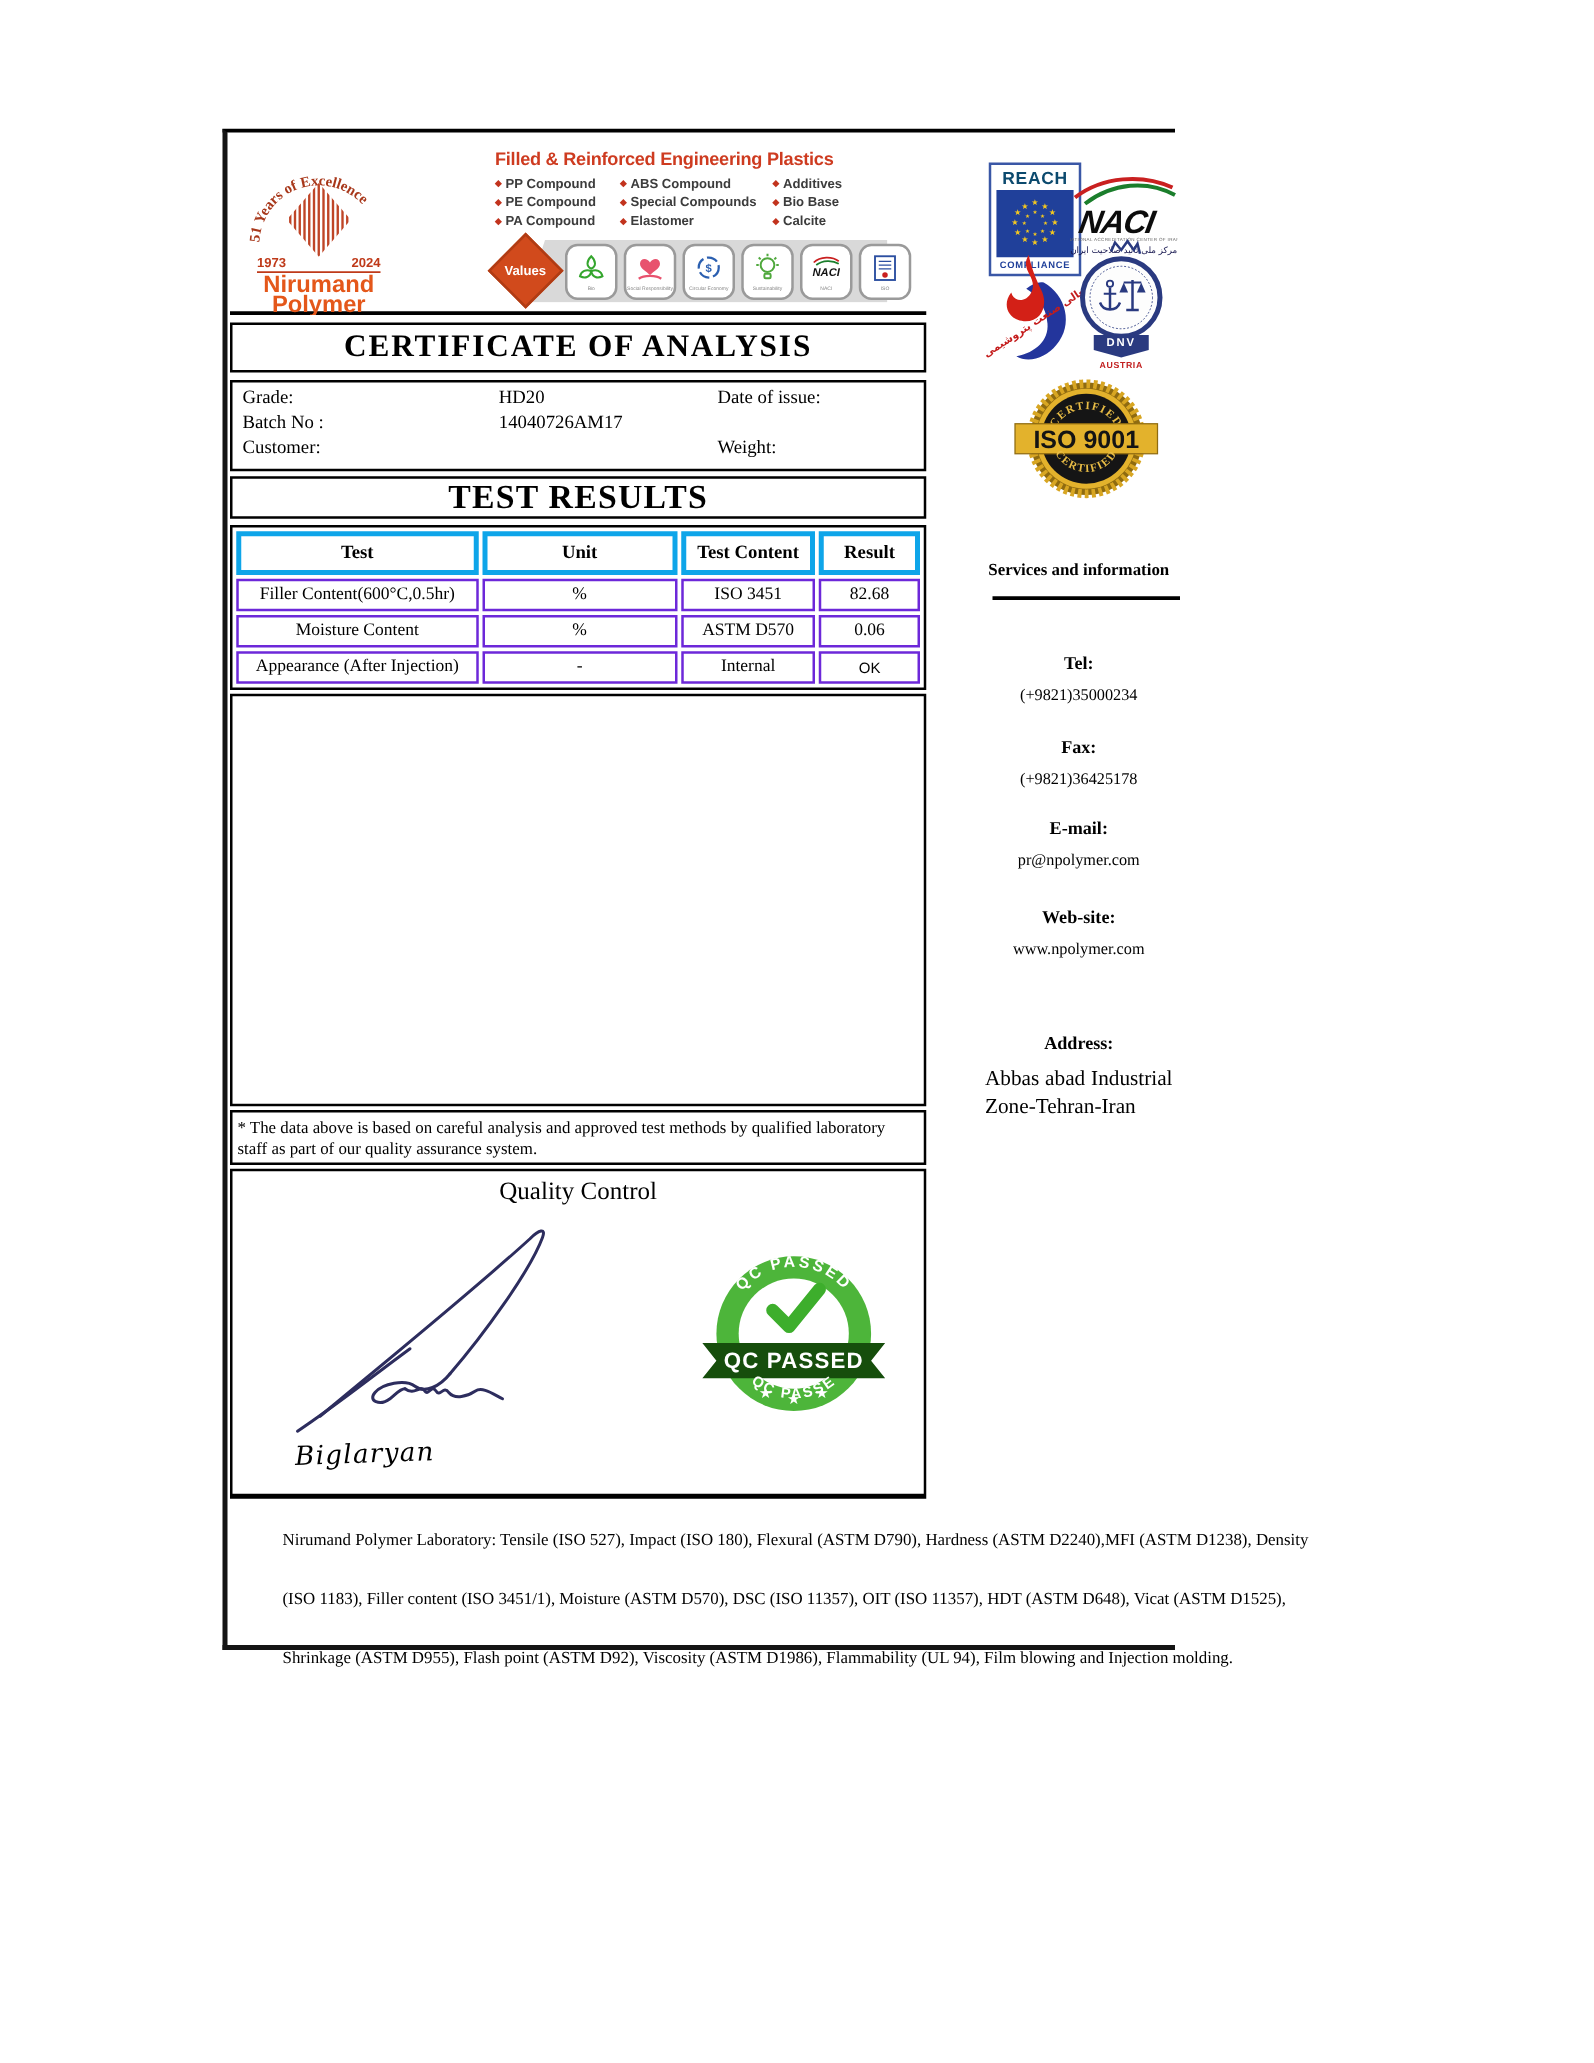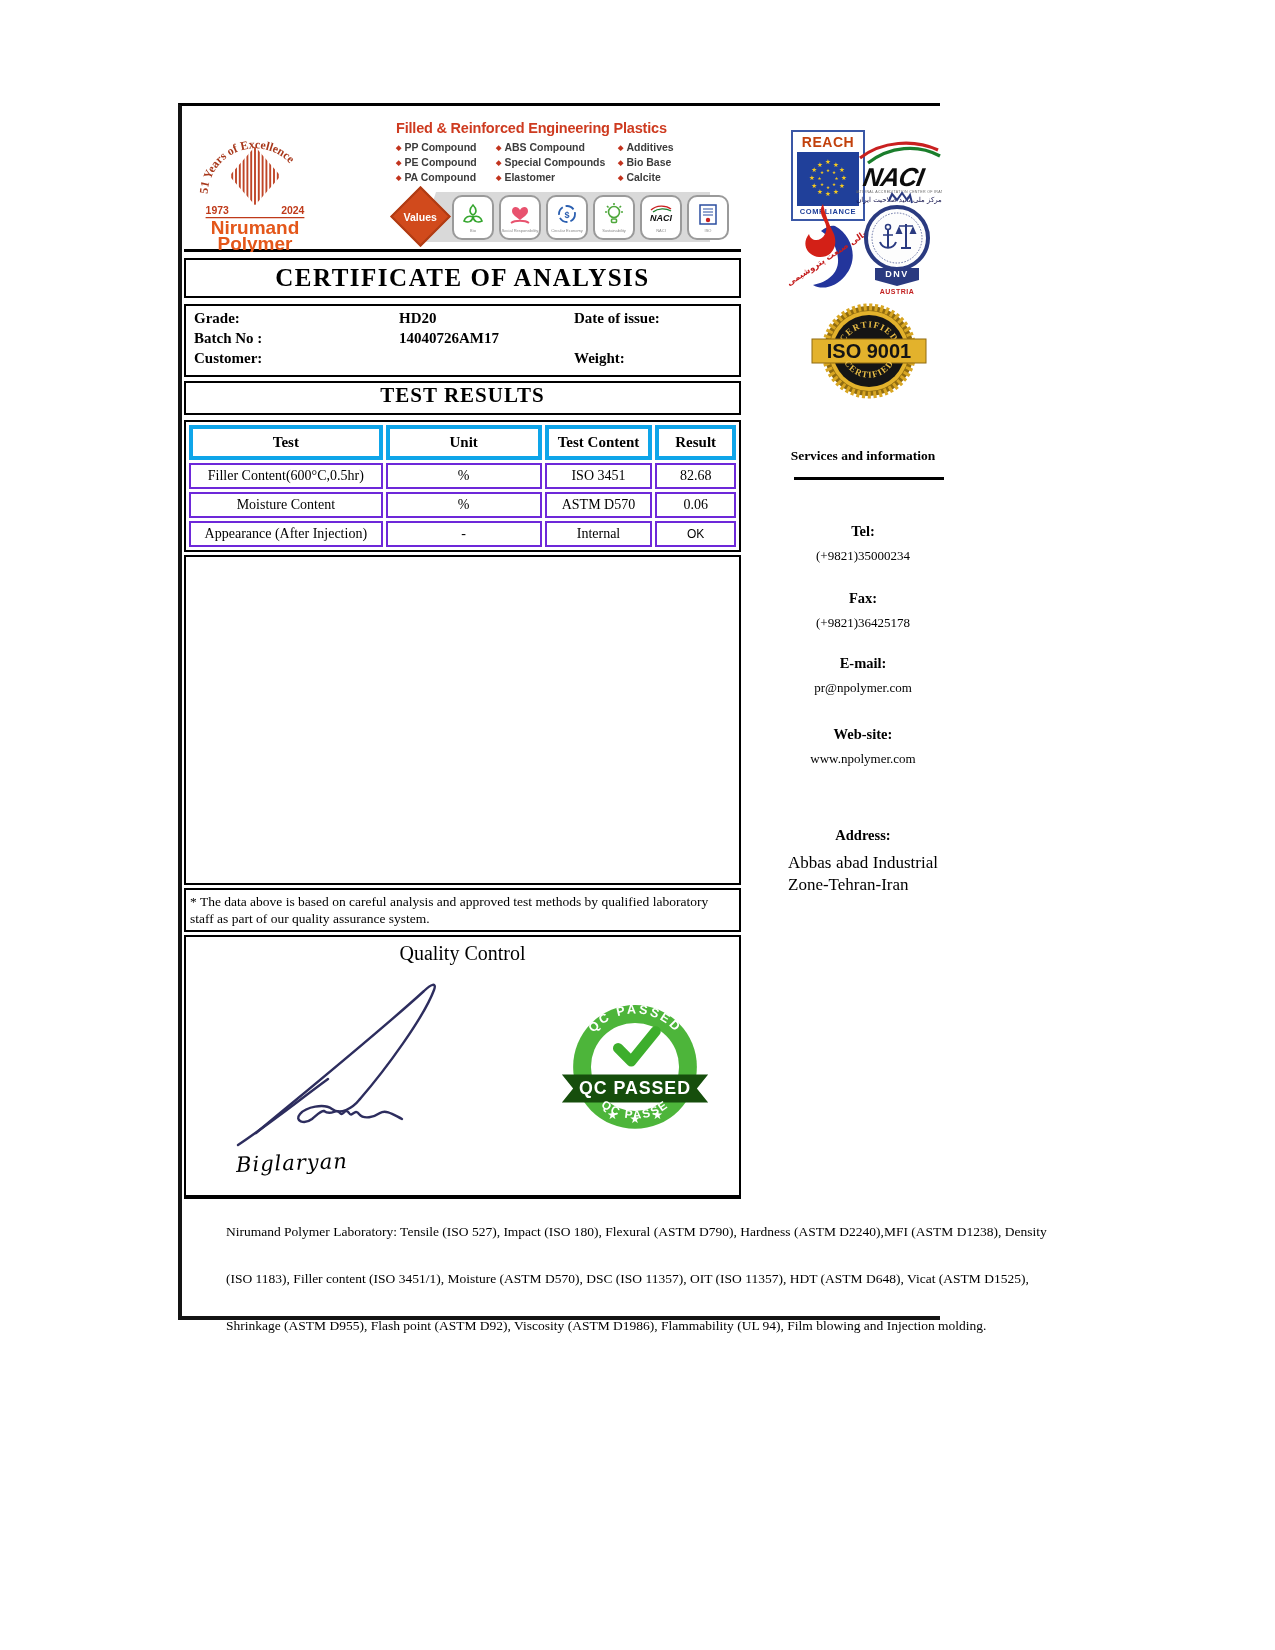--- a/index.html
+++ b/index.html
@@ -33,24 +33,24 @@
   .badges { position:absolute; left:56px; top:5px; display:flex; gap:5px; }
   .badge { width:42px; height:45px; background:#fff; border:2px solid #9a9a9a; border-radius:10px;
            display:flex; flex-direction:column; align-items:center; justify-content:center; }
   .badge .cap { font-size:4px; color:#888; line-height:5px; text-align:center; }
 
   .box { border:2px solid #000; }
   .box-title { margin-top:6px; height:40px; display:flex; align-items:center; justify-content:center;
                font-weight:bold; font-size:25px; letter-spacing:1.5px; }
 
   .info-box { margin-top:6px; padding:4px 8px 8px; display:grid; grid-template-columns:205px 175px 1fr;
-              row-gap:3px; font-size:15px; font-weight:bold; }
-
-  .results-title { margin-top:4px; height:34px; display:flex; align-items:flex-start; justify-content:center;
-                   font-weight:bold; font-size:21px; letter-spacing:1px; }
+              row-gap:3px; font-size:15px; font-weight:normal; }
+
+  .results-title { margin-top:4px; height:34px; display:flex; align-items:flex-end; justify-content:center;
+                   font-weight:bold; font-size:27px; letter-spacing:1px; }
 
   .tbl-wrap { margin-top:5px; }
   table { width:100%; border-collapse:separate; border-spacing:3px; }
   th { border:4px solid #0ea5e9; font-size:15px; font-weight:bold; padding:5px 2px; text-align:center; }
   td { border:2px solid #6d28d9; font-size:14px; padding:3px 2px; text-align:center; }
 
   .empty-box { margin-top:3px; height:330px; }
 
   .foot-box { margin-top:3px; padding:3px 4px; font-size:13.5px; line-height:17px; }
 
@@ -64,21 +64,21 @@
   .degas { position:absolute; left:2px; top:1073px; width:557px; text-align:center; font-weight:bold; font-size:13.5px; }
 
   .labtext { position:absolute; left:2px; right:2px; top:1102px; font-size:13.5px; }
   .lab-line { height:47px; line-height:47px; white-space:nowrap;margin-left:42px; }
   .lab-j { text-align:justify; text-align-last:justify; }
   .lab-c { text-align:center; }
 
   
   .reach { position:absolute; left:609px; top:24px; width:74px; border:2px solid #3a57a6; background:#fff;
            padding:2px 2px 3px; text-align:center; font-family:"Liberation Sans",sans-serif; }
-  .reach-t { color:#c2410c; font-weight:bold; font-size:14px; letter-spacing:0.5px; }
+  .reach-t { color:#0c4a6e; font-weight:bold; font-size:14px; letter-spacing:0.5px; }
   .reach-b { color:#20409a; font-weight:bold; font-size:7.5px; letter-spacing:0.6px; margin-top:1px; }
 
   .naci { position:absolute; left:674px; top:30px; }
   .flame { position:absolute; left:597px; top:94px; overflow:visible; }
   .dnv { position:absolute; left:677px; top:84px; }
   .iso { position:absolute; left:628px; top:194px; }
 
   .services { position:absolute; left:600px; top:342px; width:162px; text-align:center;
               font-weight:bold; font-size:13.5px; }
   .services-rule { position:absolute; left:612px; top:371px; width:150px; border-top:3px solid #000; }

